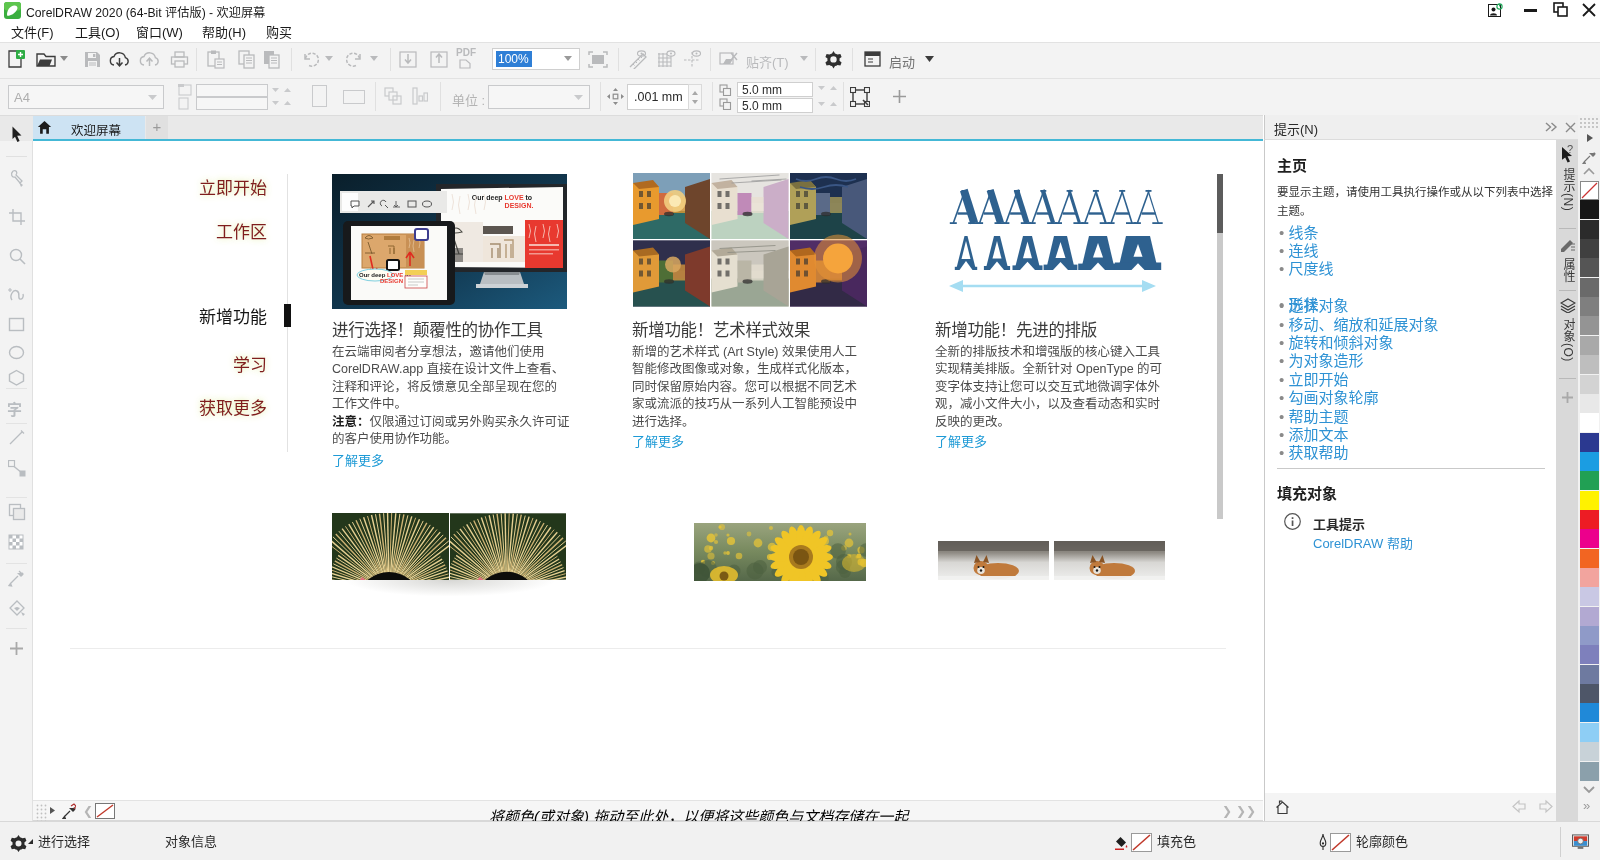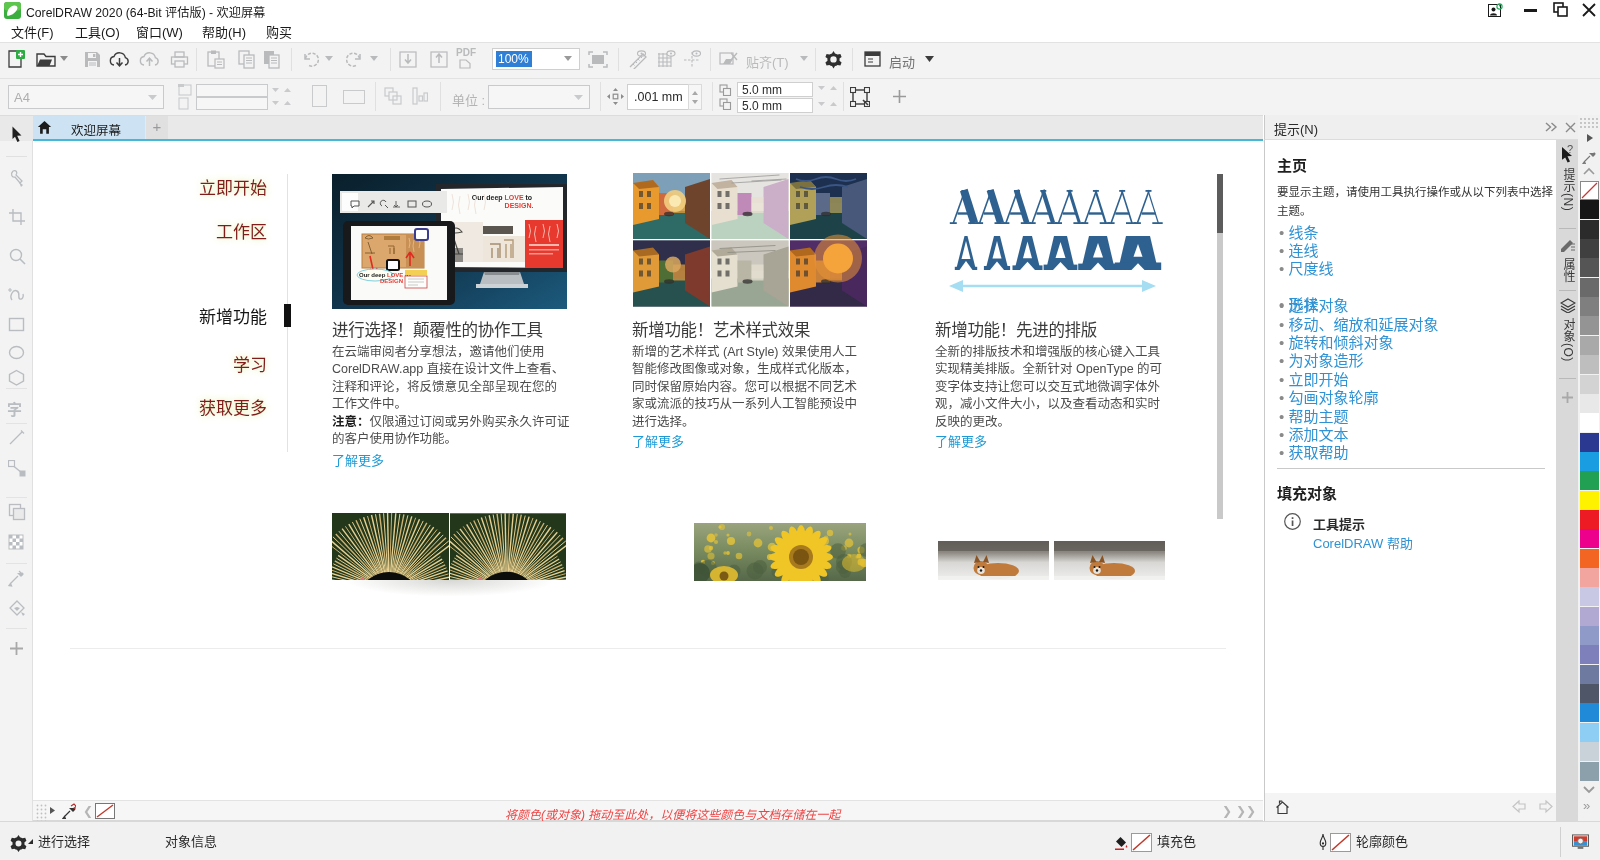--- a/index.html
+++ b/index.html
@@ -948,21 +948,21 @@
     <svg class="ab" style="left:62px;top:803px;" width="14" height="16" viewBox="0 0 14 16">
       <path d="M2 14 L8 8 M1 15.5 L3.5 16 L2.5 13.5 Z" stroke="#333" stroke-width="1.2" fill="none"></path>
       <path d="M7 5 L11 9 L13 7 C14.5 5.5 12.5 3.5 11 5 Z" fill="#333"></path>
       <path d="M9 3 l3 -2 2 2 -2 3" stroke="#b03030" stroke-width="1.2" fill="none"></path>
     </svg>
     <div class="ab" style="left:83px;top:804px;font-size:12px;color:#b5b5b5">❮</div>
     <div class="ab" style="left:95px;top:803px;width:20px;height:16px;background:#fff;border:1px solid #777;box-sizing:border-box"></div>
     <svg class="ab" style="left:95px;top:803px;" width="20" height="16" viewBox="0 0 20 16">
       <line x1="2" y1="14" x2="18" y2="2" stroke="#c0392b" stroke-width="1.4"></line>
     </svg>
-    <div class="ab" style="left:505px;top:805px;font-size:12px;font-style:italic;color:#ef4444">将颜色(或对象) 拖动至此处，以便将这些颜色与文档存储在一起</div>
+    <div class="ab" style="left:489px;top:805px;font-size:15px;font-style:italic;color:#000000">将颜色(或对象) 拖动至此处，以便将这些颜色与文档存储在一起</div>
     <div class="ab" style="left:1222px;top:804px;font-size:12px;color:#b5b5b5">❯</div>
     <div class="ab" style="left:1236px;top:804px;font-size:12px;color:#b5b5b5">❯❯</div>
   </div>
 
 <div class="ab" id="panel"></div>
 <div class="ab" id="panel-header">
     <span style="position:absolute;left:9px;top:4px">提示(N)</span>
 <svg style="position:absolute;left:280px;top:7px" width="13" height="10" viewBox="0 0 13 10">
       <path d="M1 1 L5.5 5 L1 9 M6.5 1 L11 5 L6.5 9" stroke="#8a8a8a" stroke-width="1.4" fill="none"></path>
     </svg>

